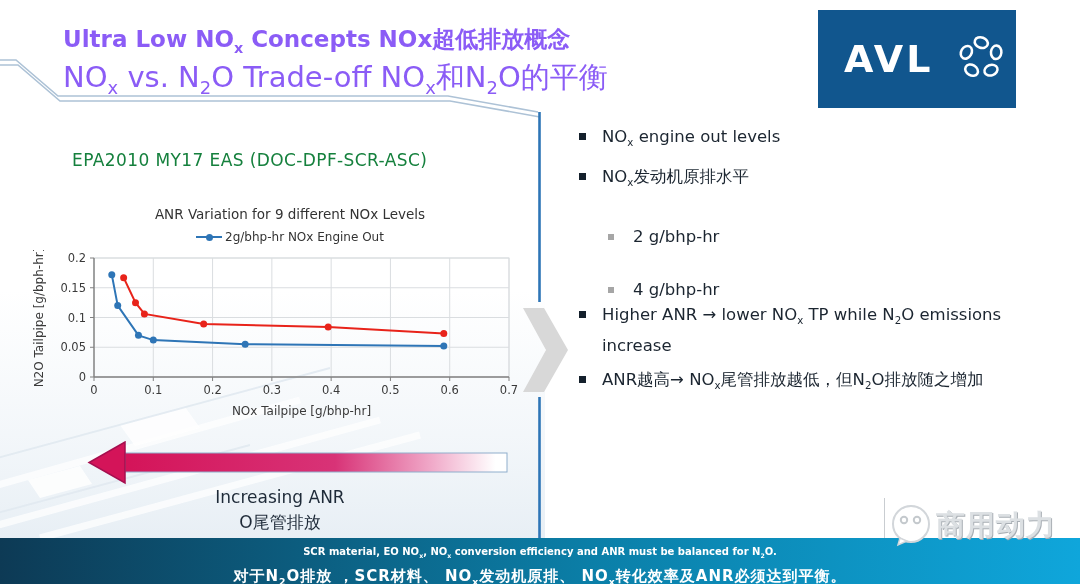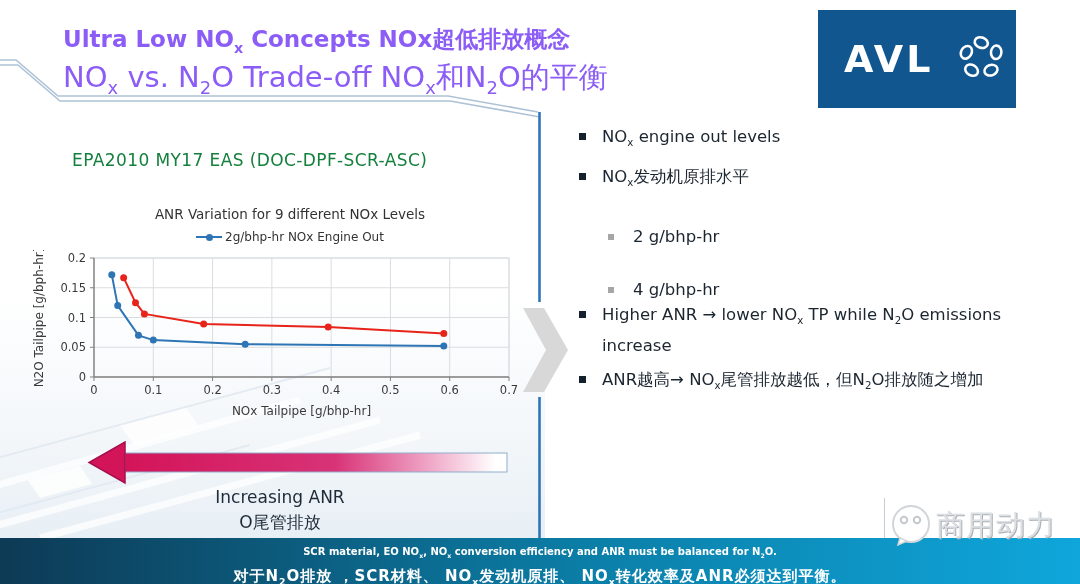--- a/index.html
+++ b/index.html
@@ -57,21 +57,21 @@
   
   .banner{position:absolute;left:0;bottom:0;width:1080px;height:46px;z-index:3;
           background:linear-gradient(90deg,#0D3A55 0%,#0B7FA8 55%,#0FA6DB 100%);
           color:#fff;text-align:center;font-weight:bold;}
   .banner .bl1{font-size:10px;margin-top:4px;line-height:20px;}
   .banner .bl2{font-size:15px;line-height:20px;letter-spacing:1px;}
 
   
   .wm-vline{position:absolute;left:884px;top:498px;width:1px;height:40px;background:#C9CDD1;z-index:5;}
   .watermark{position:absolute;left:888px;top:503px;display:flex;align-items:center;z-index:5;}
-  .wm-text{font-size:29px;font-weight:normal;letter-spacing:1px;color:#DCE0E3;
+  .wm-text{font-size:29px;font-weight:bold;letter-spacing:1px;color:#DCE0E3;
            text-shadow:1px 1px 0 #A9AFB5,-1px -1px 0 #ffffff;margin-left:2px;}
 </style>
 </head>
 <body>
 
 <div class="slide">
 
   <svg class="deco-bl" viewBox="0 0 545 308">
     <defs>
       <linearGradient id="tint" x1="0" y1="0" x2="0" y2="1">

